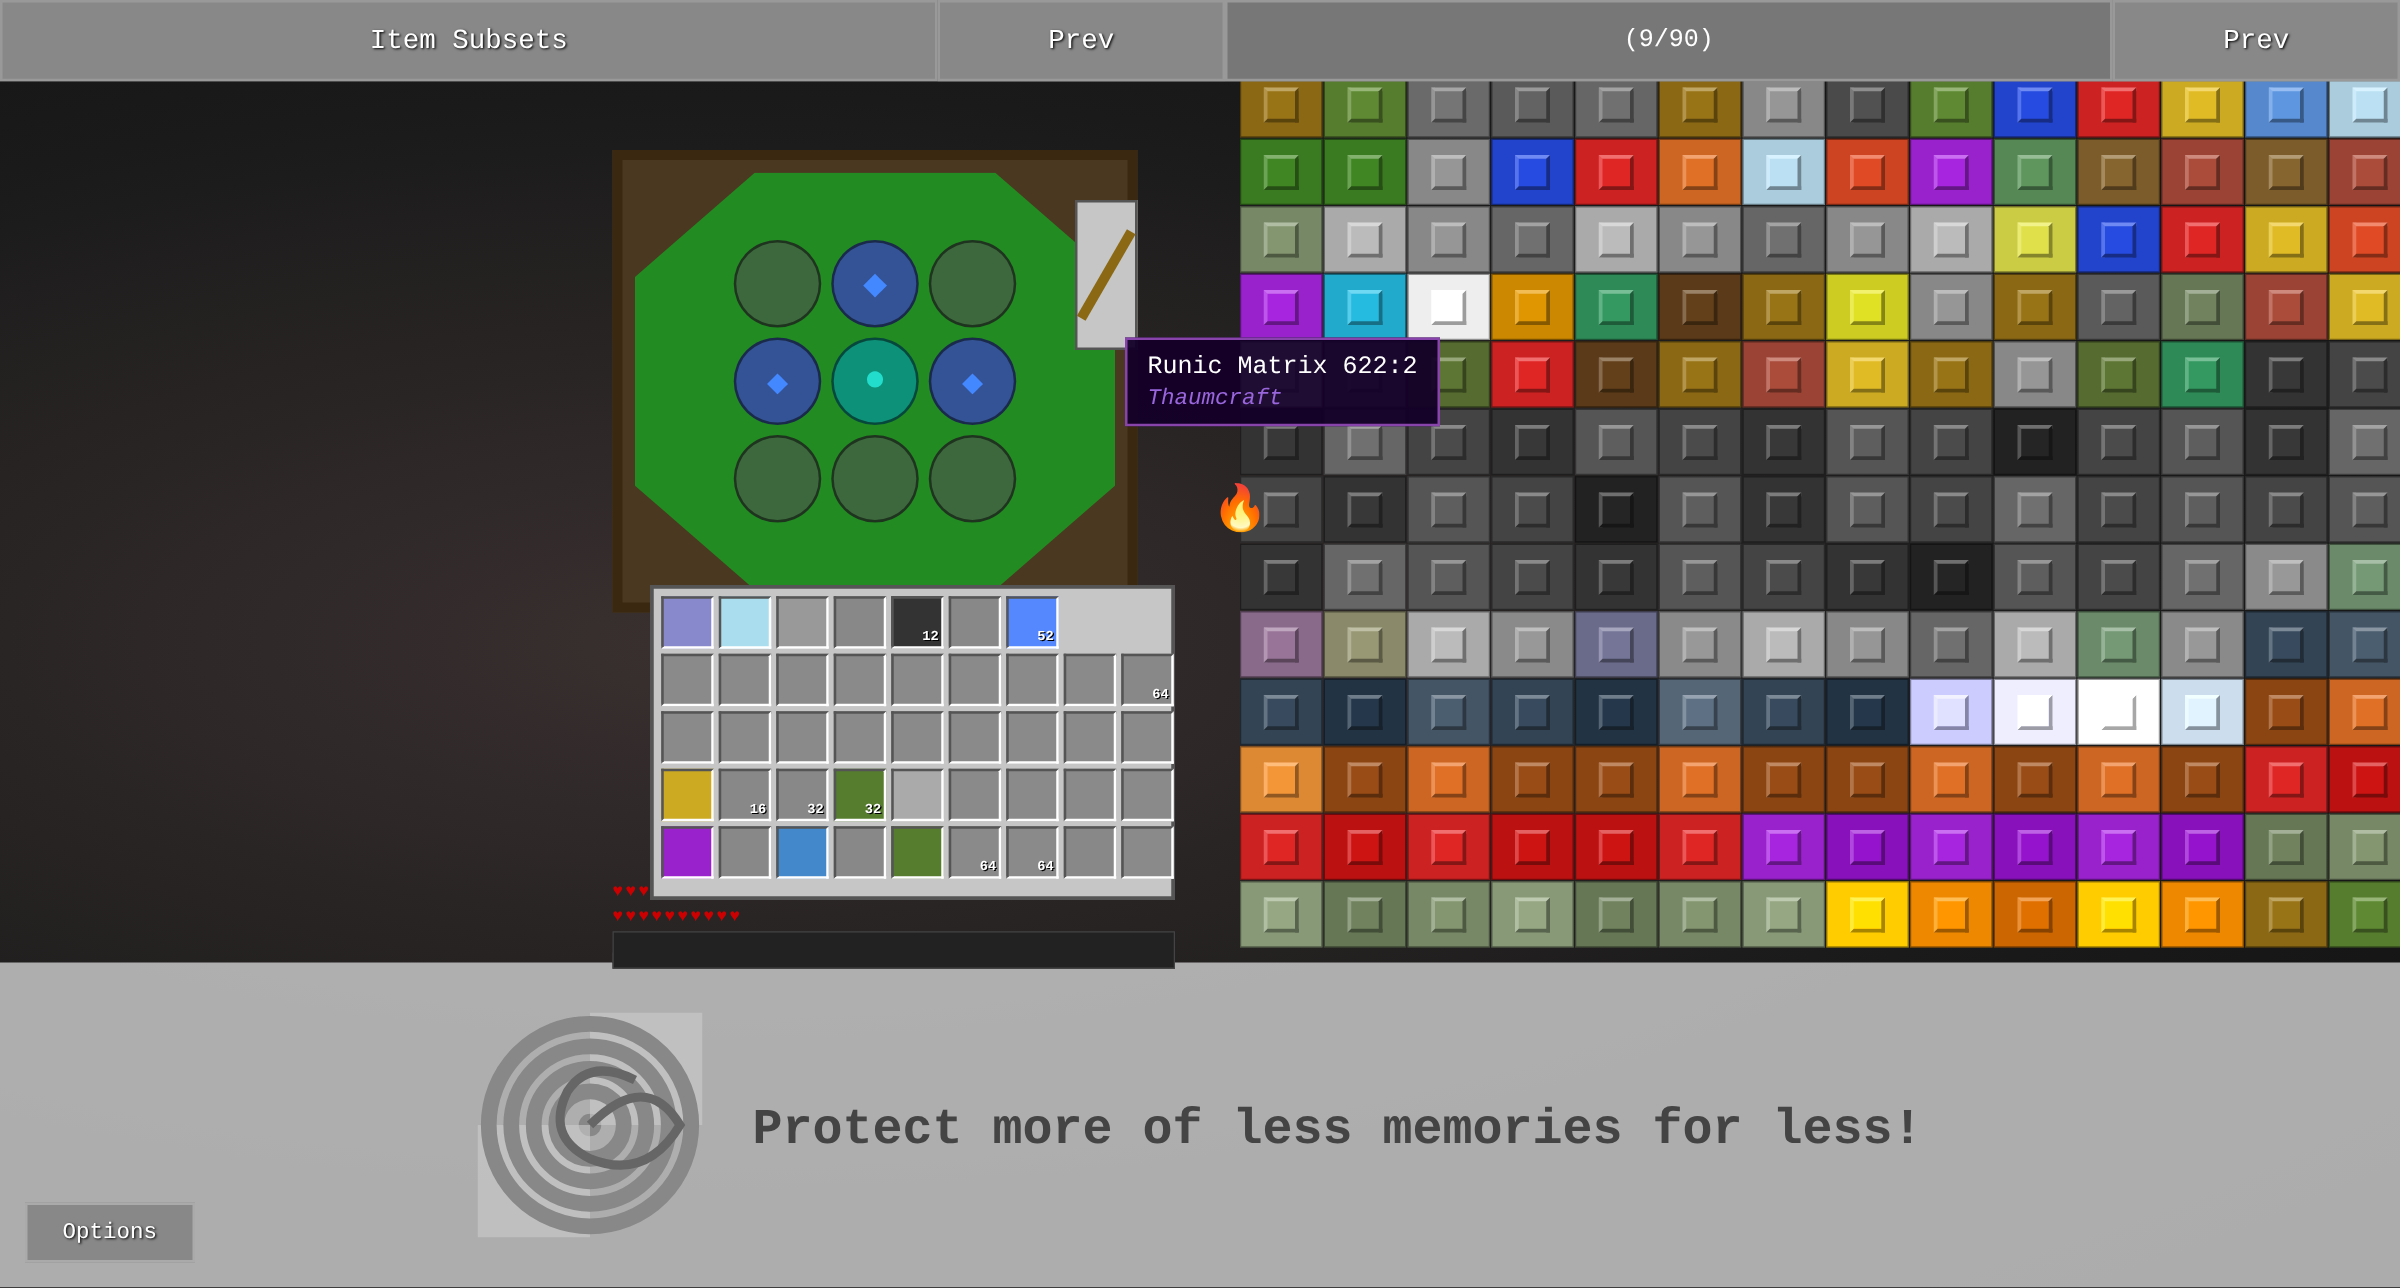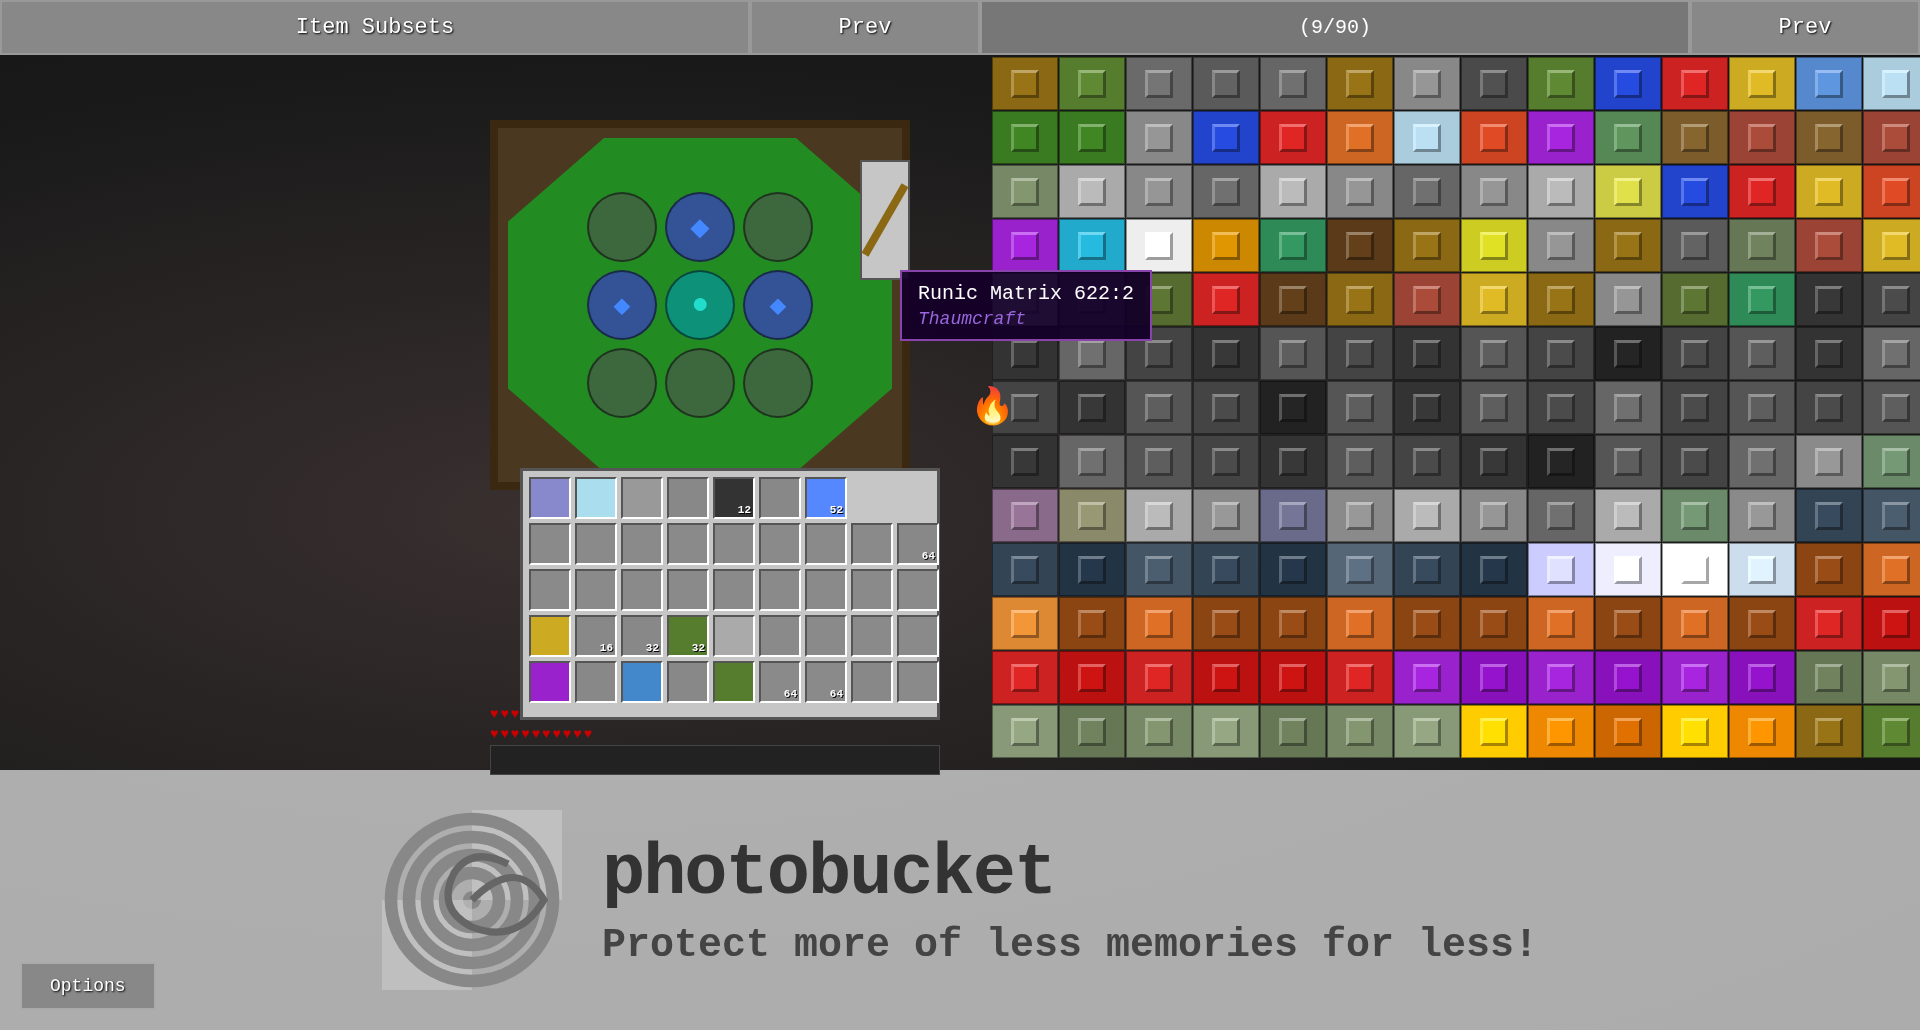--- a/index.html
+++ b/index.html
@@ -46,21 +46,21 @@
       color: #333;
       letter-spacing: -2px;
     }
 
     
     .top-nav {
       position: absolute;
       top: 0;
       left: 0;
       right: 0;
-      height: 55px;
+      height: 65px;
       display: flex;
       z-index: 100;
     }
 
     .item-subsets-btn {
       flex: 0 0 750px;
       background: #888;
       border: 2px solid #999;
       color: #fff;
       font-size: 22px;
@@ -1445,16 +1445,15 @@
     <rect x="100" y="0" width="100" height="100" fill="#ccc" opacity="0.6"></rect>
     <rect x="0" y="100" width="100" height="100" fill="#ccc" opacity="0.6"></rect>
     <circle cx="100" cy="100" r="90" fill="none" stroke="#888" stroke-width="14"></circle>
     <circle cx="100" cy="100" r="70" fill="none" stroke="#888" stroke-width="14"></circle>
     <circle cx="100" cy="100" r="50" fill="none" stroke="#888" stroke-width="14"></circle>
     <circle cx="100" cy="100" r="30" fill="none" stroke="#888" stroke-width="14"></circle>
 
     <path d="M100,100 Q150,50 180,100 Q150,150 100,130 Q60,110 80,70 Q100,40 140,60" fill="none" stroke="#666" stroke-width="8"></path>
   </svg>
   <div>
-    <div class="pb-text">photobucket</div>
     <div style="font-size:40px;color:#444;font-weight:700;margin-top:8px;">Protect more of less memories for less!</div>
   </div>
 </div>
 
 </body></html>

